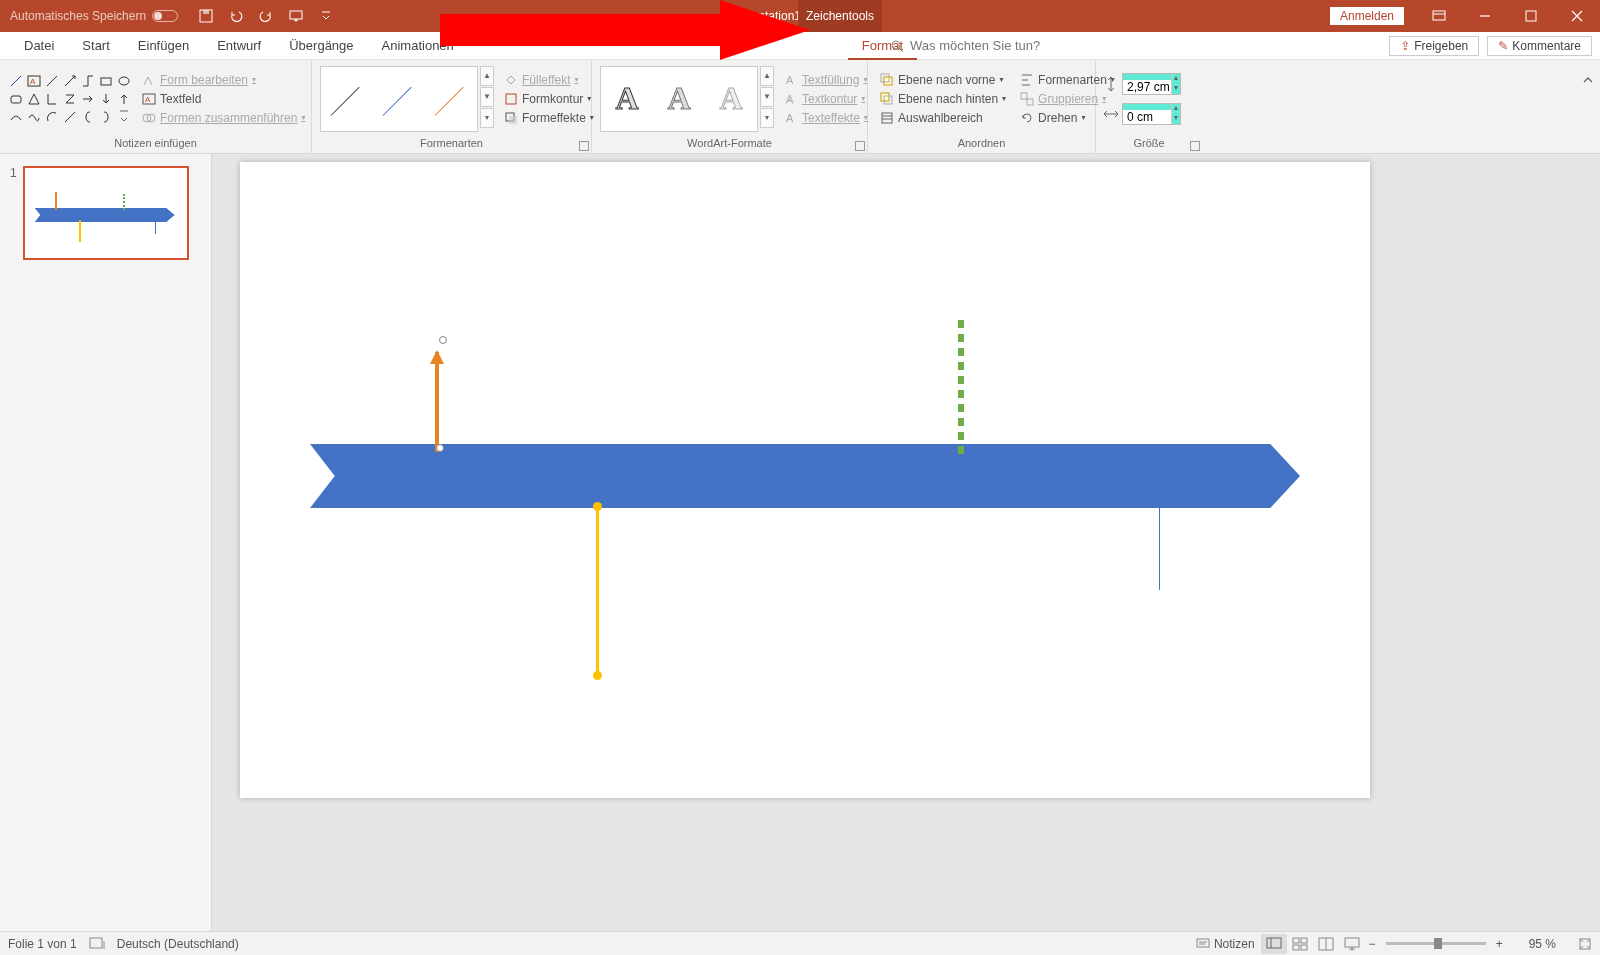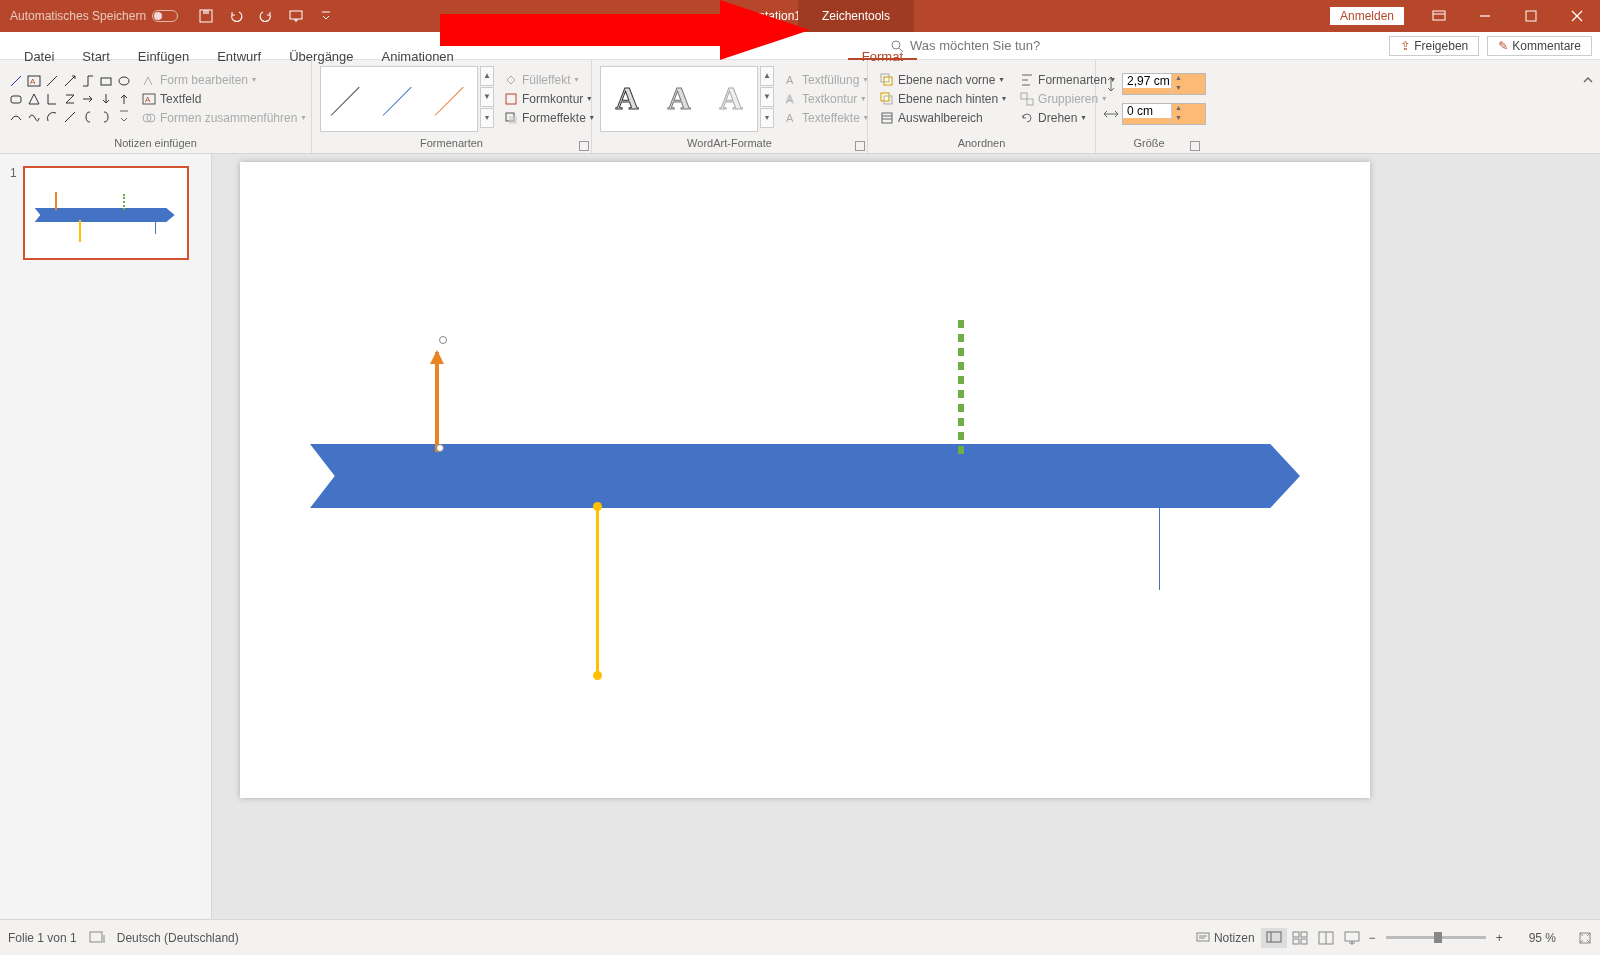--- a/index.html
+++ b/index.html
@@ -6,65 +6,65 @@
 body { background: #fff; overflow: hidden; width: 1600px; height: 955px; position: relative; }
 
 
 .titlebar { height: 32px; background: #b7472a; display: flex; align-items: center; color: #fff; font-size: 12px; position: relative; }
 .titlebar .autosave { margin-left: 10px; color: rgba(255,255,255,.7); display: flex; align-items: center; gap: 6px; }
 .toggle { width: 26px; height: 12px; border: 1px solid rgba(255,255,255,.6); border-radius: 6px; position: relative; }
 .toggle::after { content: ""; position: absolute; left: 1px; top: 1px; width: 8px; height: 8px; border-radius: 50%; background: rgba(255,255,255,.8); }
 .qat { display: flex; gap: 14px; margin-left: 20px; }
 .qat .ico { width: 16px; height: 16px; display: flex; align-items: center; justify-content: center; cursor: pointer; }
 .titlebar .title { position: absolute; left: 50%; transform: translateX(-50%); }
-.titlebar .tool-tab { position: absolute; left: 798px; top: 0; height: 32px; padding: 0 24px; background: #9e3b22; display: flex; align-items: center; }
+.titlebar .tool-tab { position: absolute; left: 798px; top: 0; height: 32px; padding: 0 8px; background: #9e3b22; display: flex; align-items: center; }
 .titlebar .right { position: absolute; right: 0; display: flex; align-items: center; height: 32px; }
 .signin { background: #fff; color: #b7472a; font-size: 12px; padding: 2px 10px; margin-right: 12px; cursor: pointer; }
 .winbtn { width: 46px; height: 32px; display: flex; align-items: center; justify-content: center; cursor: pointer; }
 
 
 .menubar { height: 28px; background: #fff; display: flex; align-items: center; padding-left: 10px; font-size: 13px; color: #444; position: relative; border-bottom: 1px solid #e1e1e1; }
-.menubar .mtab { padding: 11px 14px; height: 28px; line-height: 28px; cursor: pointer; }
+.menubar .mtab { padding: 0 14px; height: 28px; line-height: 28px; cursor: pointer; }
 .menubar .mtab.active { color: #b7472a; border-bottom: 2px solid #b7472a; }
 .menubar .tellme { position: absolute; left: 890px; display: flex; align-items: center; color: #777; gap: 6px; }
 .menubar .rbtns { position: absolute; right: 8px; display: flex; gap: 8px; }
 .rbtn { border: 1px solid #ccc; padding: 2px 10px; font-size: 12px; color: #444; background: #fff; cursor: pointer; display: flex; align-items: center; gap: 4px; }
 
 
 .red-arrow { position: absolute; top: 0; left: 440px; width: 370px; height: 60px; z-index: 50; pointer-events: none; }
 
 
 .ribbon { height: 94px; background: #f3f2f1; display: flex; border-bottom: 1px solid #d6d6d6; font-size: 12px; color: #444; }
 .group { border-right: 1px solid #d9d9d9; display: flex; flex-direction: column; position: relative; }
 .group .body { flex: 1; display: flex; align-items: center; padding: 4px 8px; gap: 6px; }
 .group .label { height: 16px; text-align: center; font-size: 11px; color: #666; padding-bottom: 2px; }
 .group .dlg { position: absolute; right: 2px; bottom: 2px; width: 10px; height: 10px; border: 1px solid #999; cursor: pointer; }
 .vcol { display: flex; flex-direction: column; gap: 3px; }
 .rbtn2 { display: flex; align-items: center; gap: 4px; padding: 1px 4px; cursor: pointer; color: #555; white-space: nowrap; }
-.rbtn2.disabled { color: #aaa; }
+.rbtn2.disabled { color: #aaa; text-decoration: underline; }
 .rbtn2 .sq { width: 14px; height: 14px; display: inline-flex; align-items: center; justify-content: center; }
 
 
 .shapegal { display: grid; grid-template-columns: repeat(7, 16px); grid-template-rows: repeat(3, 16px); gap: 2px; }
 .shapegal div { width: 16px; height: 16px; display: flex; align-items: center; justify-content: center; cursor: pointer; }
 
 
 .stylegal { width: 158px; height: 66px; border: 1px solid #ccc; background: #fff; display: flex; align-items: center; justify-content: space-around; }
 .styleline { width: 40px; height: 40px; position: relative; }
 .styleline::after { content: ""; position: absolute; left: 4px; top: 36px; width: 40px; height: 0; border-top: 1.5px solid; transform: rotate(-45deg); transform-origin: left; }
 
 
 .wagal { width: 158px; height: 66px; border: 1px solid #ccc; background: #fff; display: flex; align-items: center; justify-content: space-around; }
 .wa { font-size: 32px; font-weight: bold; font-family: Georgia, serif; }
 
 
 .bigbtn { display: flex; flex-direction: column; align-items: center; justify-content: center; width: 76px; cursor: pointer; gap: 2px; text-align: center; }
 
 
-.sizein { display: flex; align-items: flex-start; border: 1px solid #bbb; background: #fdba74; width: 84px; height: 22px; }
+.sizein { display: flex; align-items: flex-end; border: 1px solid #bbb; background: #5eead4; width: 59px; height: 22px; }
 .sizein input { border: none; width: 48px; font-size: 12px; padding-left: 4px; outline: none; }
 .spin { width: 14px; display: flex; flex-direction: column; border-left: 1px solid #ccc; }
 .spin div { height: 10px; font-size: 7px; text-align: center; cursor: pointer; color: #666; }
 
 .collapse { position: absolute; right: 4px; width: 16px; height: 16px; display: flex; align-items: center; justify-content: center; cursor: pointer; color: #666; }
 
 
 .content { position: absolute; top: 154px; left: 0; right: 0; bottom: 24px; display: flex; background: #e6e6e6; }
 .thumbs { width: 212px; background: #f4f4f4; border-right: 1px solid #d6d6d6; padding: 12px 0 0 10px; }
 .thumb { display: flex; gap: 6px; }
@@ -82,21 +82,21 @@
 .slide .rot { position: absolute; left: 199px; top: 174px; width: 8px; height: 8px; border: 1px solid #888; background: #fff; border-radius: 50%; }
 .slide .yellow { position: absolute; left: 356px; top: 344px; width: 3px; height: 170px; background: #ffc000; }
 .slide .yellow::before, .slide .yellow::after { content: ""; position: absolute; left: -3px; width: 9px; height: 9px; background: #ffc000; border-radius: 50%; }
 .slide .yellow::before { top: -4px; }
 .slide .yellow::after { bottom: -4px; }
 .slide .green { position: absolute; left: 718px; top: 158px; width: 6px; height: 130px; }
 .slide .green div { width: 6px; height: 8px; background: #70ad47; margin-bottom: 6px; }
 .slide .blueline { position: absolute; left: 919px; top: 344px; width: 1px; height: 84px; background: #4472c4; }
 
 
-.status { position: absolute; bottom: 0; left: 0; right: 0; height: 36px; background: #f3f2f1; border-top: 1px solid #d6d6d6; display: flex; align-items: center; font-size: 12px; color: #555; padding: 0 8px; }
+.status { position: absolute; bottom: 0; left: 0; right: 0; height: 24px; background: #f3f2f1; border-top: 1px solid #d6d6d6; display: flex; align-items: center; font-size: 12px; color: #555; padding: 0 8px; }
 .status .spacer { flex: 1; }
 .status .sbtn { padding: 0 6px; cursor: pointer; display: flex; align-items: center; gap: 4px; }
 .status .vbtn { width: 26px; height: 20px; display: flex; align-items: center; justify-content: center; cursor: pointer; }
 .status .vbtn.active { background: #ddd; }
 .zoom-slider { width: 100px; height: 3px; background: #bbb; position: relative; margin: 0 6px; }
 .zoom-slider::after { content: ""; position: absolute; left: 48px; top: -4px; width: 8px; height: 11px; background: #888; }
 
 svg { display: block; }
 .carets { width: 14px; display: flex; flex-direction: column; gap: 1px; margin-left: 2px; }
 .carets div { height: 20px; border: 1px solid #ccc; font-size: 8px; text-align: center; cursor: pointer; color: #666; background: #fafafa; display:flex; align-items:center; justify-content:center; }

